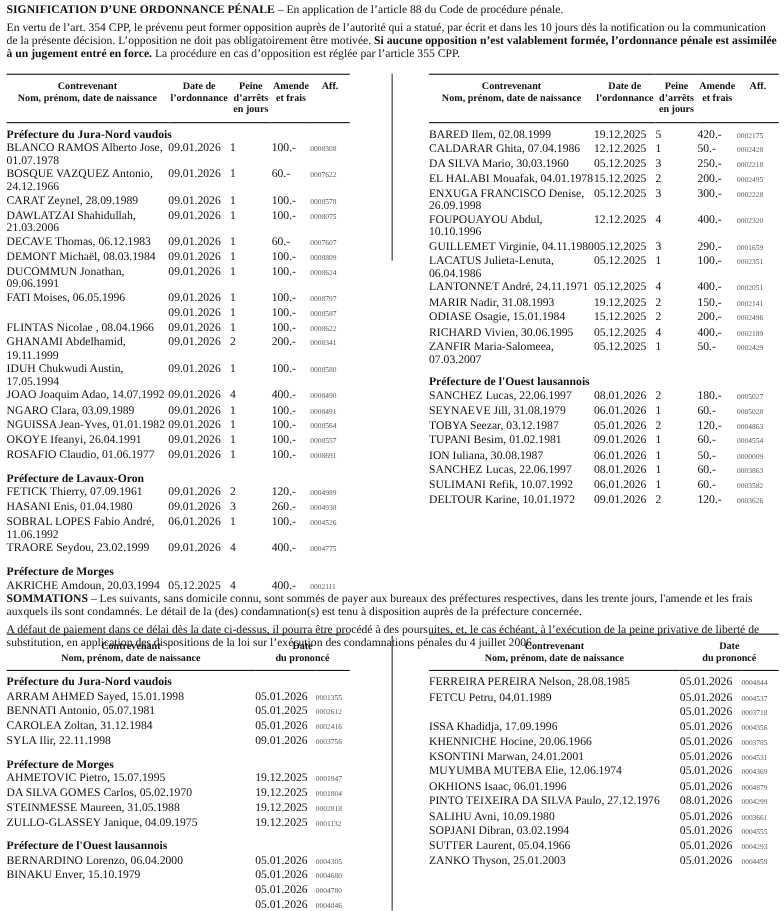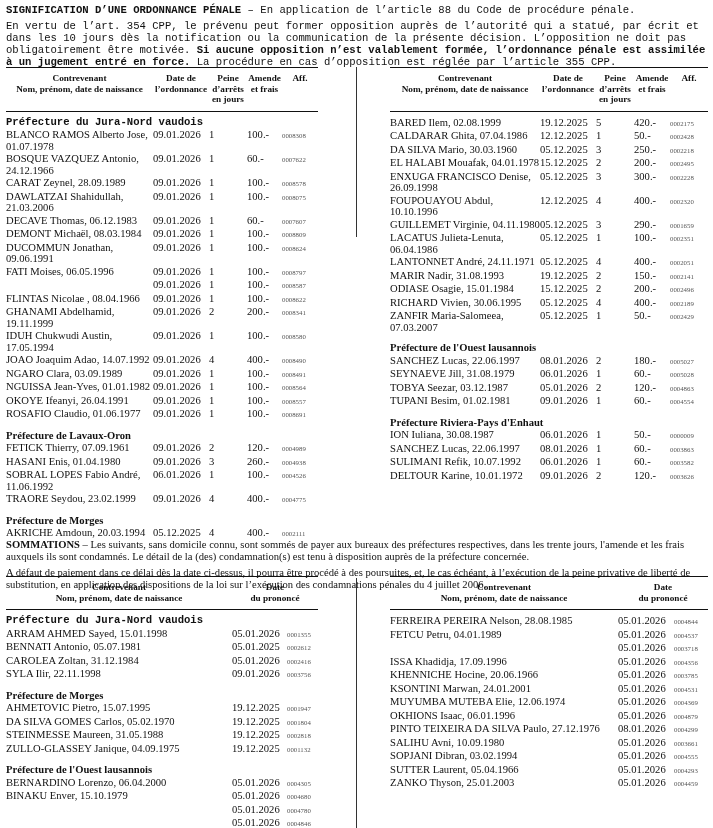--- a/index.html
+++ b/index.html
@@ -18,26 +18,26 @@
 
   table { border-collapse: collapse; width: 100%; table-layout: fixed; }
   thead th {
     text-align: center; vertical-align: top; font-weight: bold;
     font-size: 9.2px; line-height: 10.5px; padding: 5px 0 6px 0;
     border-top: 1.5px solid #111; border-bottom: 1.5px solid #111;
   }
   tbody td { vertical-align: top; padding: 0 0 1px 0; font-size: 10.6px; line-height: 11.5px; }
   td.aff { font-size: 6.8px; color: #555; padding-top: 1px; }
   tr.group td { font-weight: bold; padding-top: 8px; font-size: 10.6px; }
-  tr.group.first td { padding-top: 5px; font-family: Liberation Mono, monospace; }
+  tr.group.first td { padding-top: 5px; }
 </style>
 </head>
 <body>
 
-<div class="intro" style="top:4px;font-family:Liberation Mono, monospace;">
+<div class="intro" style="top:4px;">
   <p><span class="title">SIGNIFICATION D’UNE ORDONNANCE PÉNALE</span><span> – En application de l’article 88 du Code de procédure pénale.</span></p>
   <p><span>En vertu de l’art. 354 CPP, le prévenu peut former opposition auprès de l’autorité qui a statué, par écrit et dans les 10 jours dès la notification ou la communication de la présente décision. L’opposition ne doit pas obligatoirement être motivée. </span><span class="bold">Si aucune opposition n’est valablement formée, l’ordonnance pénale est assimilée à un jugement entré en force.</span><span> La procédure en cas d’opposition est réglée par l’article 355 CPP.</span></p>
 </div>
 
 <div class="col" style="left:6px; top:67px; width:312px;">
   <table>
     <colgroup>
         <col style="width:147px">
         <col style="width:56px">
         <col style="width:38px">
@@ -358,23 +358,20 @@
           <td>120.-</td>
           <td class="aff">0004863</td>
         </tr>
         <tr>
           <td>TUPANI Besim, 01.02.1981</td>
           <td>09.01.2026</td>
           <td>1</td>
           <td>60.-</td>
           <td class="aff">0004554</td>
         </tr>
-        <tr class="group">
-          <td colspan="5">Préfecture Riviera-Pays d'Enhaut</td>
-        </tr>
         <tr>
           <td>ION Iuliana, 30.08.1987</td>
           <td>06.01.2026</td>
           <td>1</td>
           <td>50.-</td>
           <td class="aff">0000009</td>
         </tr>
         <tr>
           <td>SANCHEZ Lucas, 22.06.1997</td>
           <td>08.01.2026</td>

